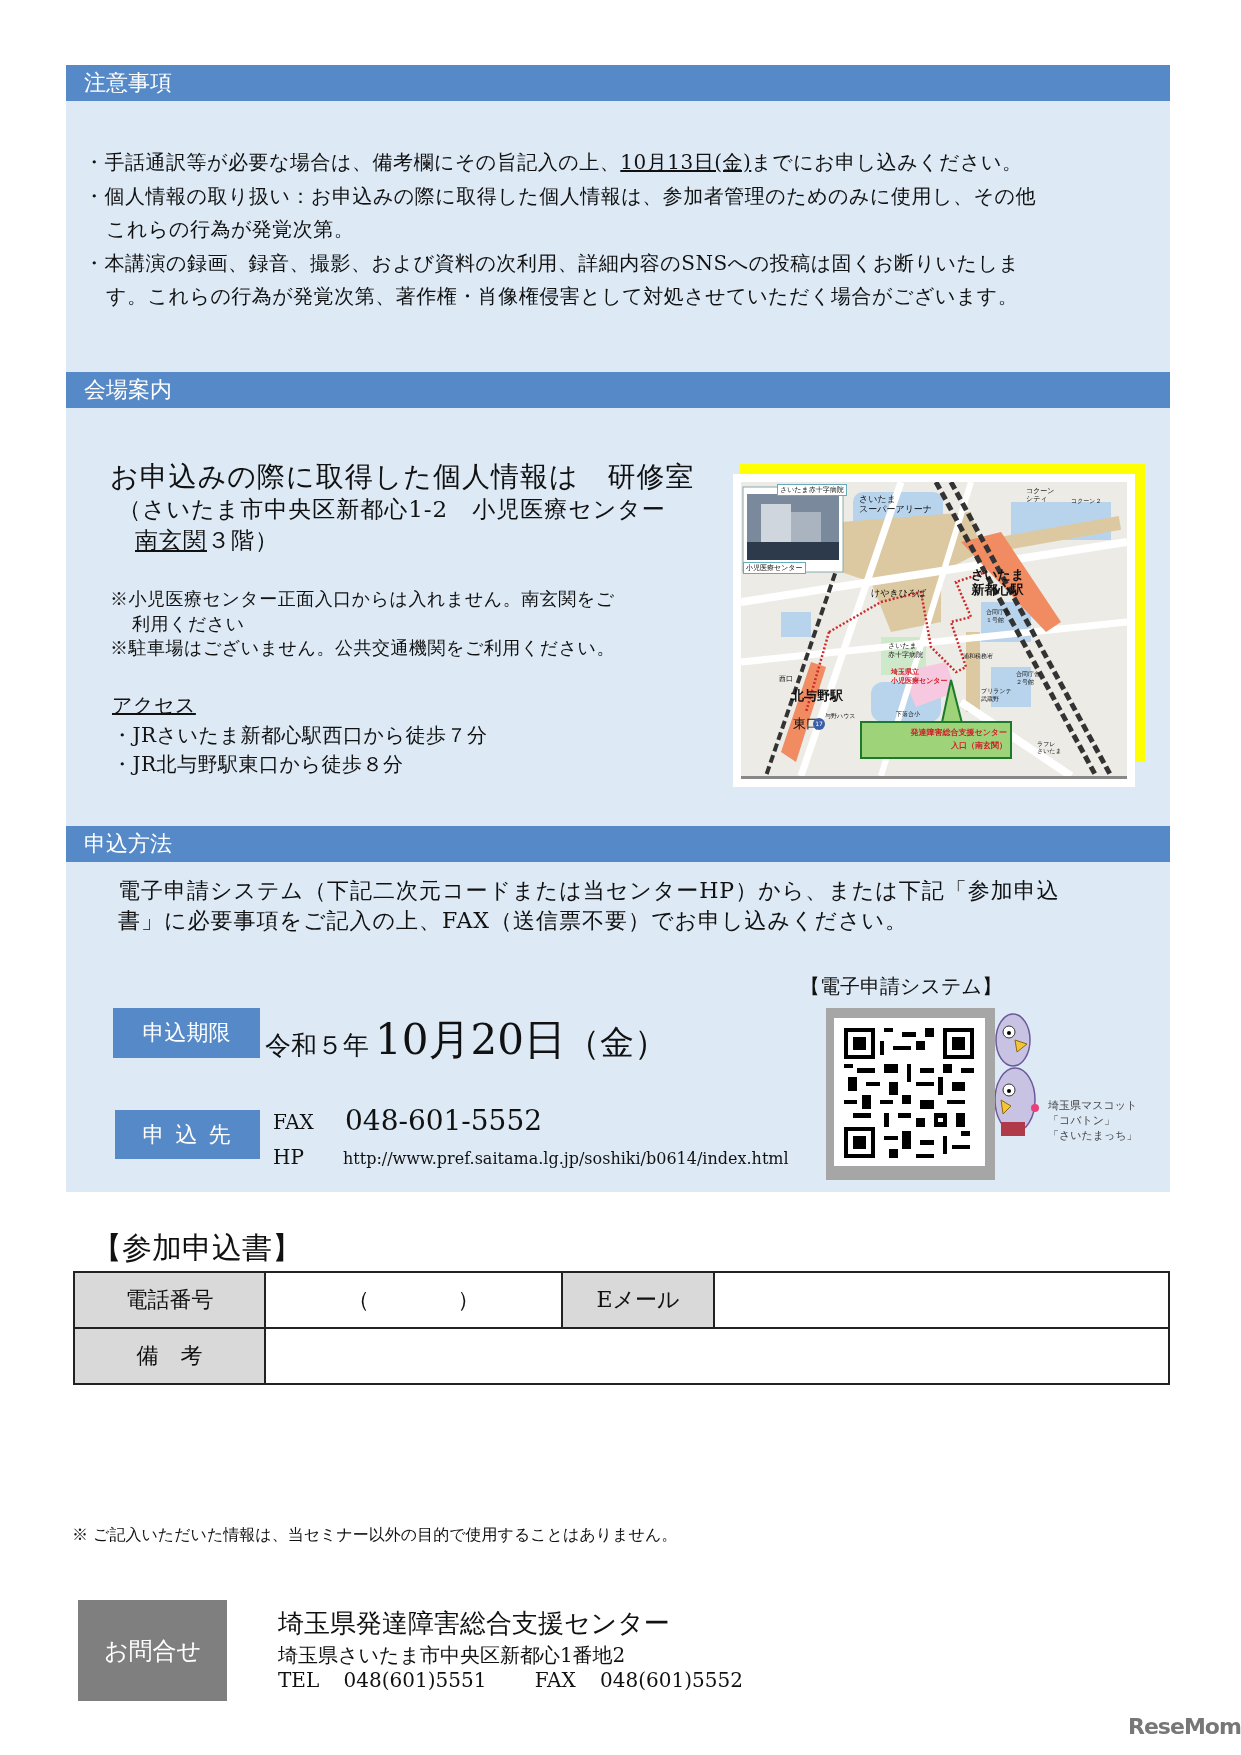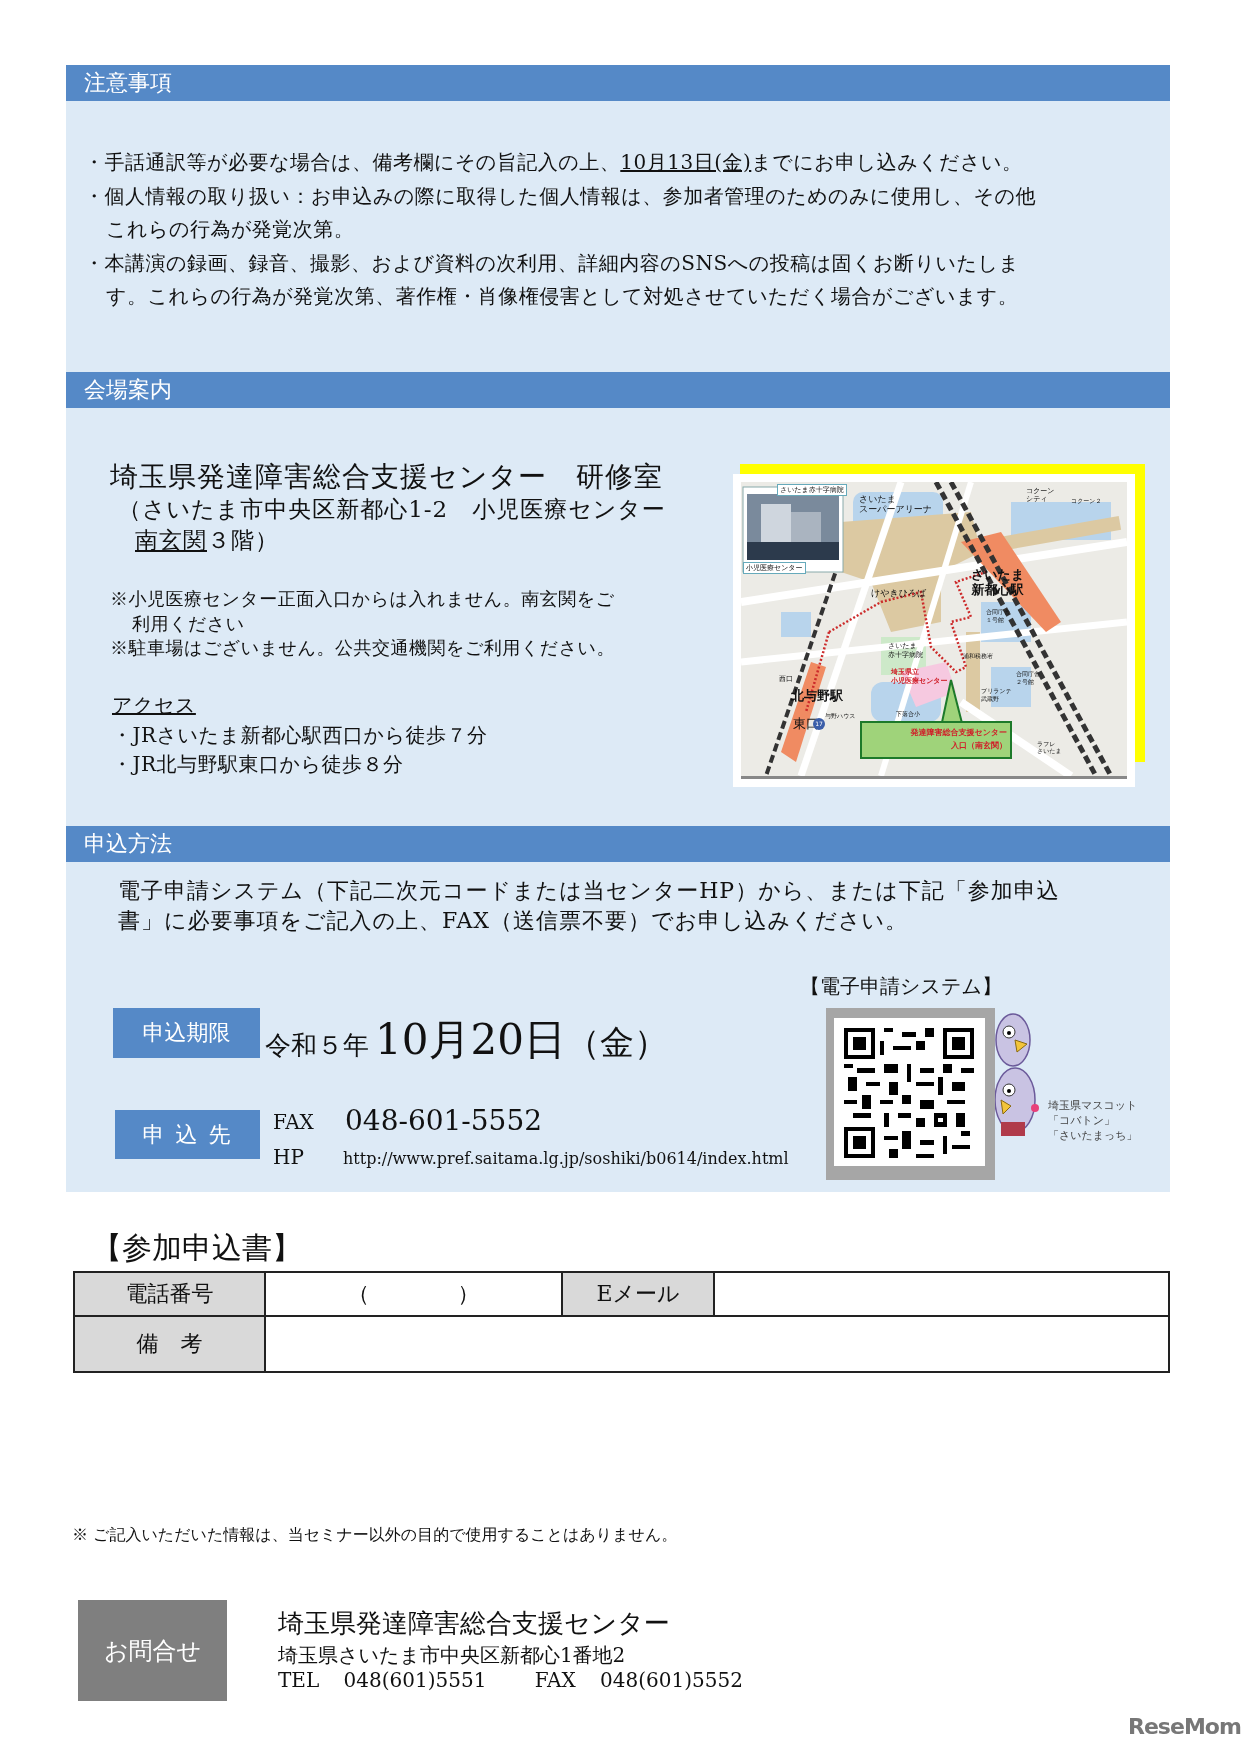--- a/index.html
+++ b/index.html
@@ -49,21 +49,21 @@
 <div class="abs note-line" style="top:150px;">
   <span>・手話通訳等が必要な場合は、備考欄にその旨記入の上、</span><span class="u">10月13日(金)</span><span>までにお申し込みください。</span>
 </div>
 <div class="abs note-line" style="top:184px;">・個人情報の取り扱い：お申込みの際に取得した個人情報は、参加者管理のためのみに使用し、その他</div>
 <div class="abs note-line indent" style="top:217px;">これらの行為が発覚次第。</div>
 <div class="abs note-line" style="top:251px;">・本講演の録画、録音、撮影、および資料の次利用、詳細内容のSNSへの投稿は固くお断りいたしま</div>
 <div class="abs note-line indent" style="top:284px;">す。これらの行為が発覚次第、著作権・肖像権侵害として対処させていただく場合がございます。</div>
 
 <div class="abs sec-header" style="top:372px;">会場案内</div>
 
-<div class="abs venue-title">埼玉県発達障害総合支援センター　研修室</div>
+<div class="abs venue-title">お申込みの際に取得した個人情報は　研修室</div>
 <div class="abs venue-addr" style="top:494px;">（さいたま市中央区新都心1-2　小児医療センター</div>
 <div class="abs venue-addr" style="top:525px; left:135px;">
   <span class="u">南玄関</span><span>３階）</span>
 </div>
 <div class="abs venue-note" style="top:587px;">※小児医療センター正面入口からは入れません。南玄関をご</div>
 <div class="abs venue-note" style="top:612px; left:132px;">利用ください</div>
 <div class="abs venue-note" style="top:636px;">※駐車場はございません。公共交通機関をご利用ください。</div>
 <div class="abs access" style="top:692px;text-decoration:underline;">アクセス</div>
 <div class="abs access" style="top:722px;">・JRさいたま新都心駅西口から徒歩７分</div>
 <div class="abs access" style="top:751px;">・JR北与野駅東口から徒歩８分</div>
@@ -243,21 +243,21 @@
 </div>
 <div class="abs" style="left:1048px; top:1098px; font-size:11px; color:#444; white-space:nowrap; line-height:15px; font-family:'DejaVu Sans',sans-serif;">
   <div>埼玉県マスコット</div>
   <div>「コバトン」</div>
   <div>「さいたまっち」</div>
 </div>
 
 <div class="abs form-title">【参加申込書】</div>
 <table class="form">
   <tbody>
-  <tr style="height:44px;">
+  <tr style="height:56px;">
     <td class="lbl">電話番号</td>
     <td style="width:297px; text-align:center;">（　　　　）</td>
     <td class="lbl" style="width:152px;">Eメール</td>
     <td></td>
   </tr>
   <tr style="height:56px;">
     <td class="lbl">備　考</td>
     <td colspan="3"></td>
   </tr>
 </tbody>

